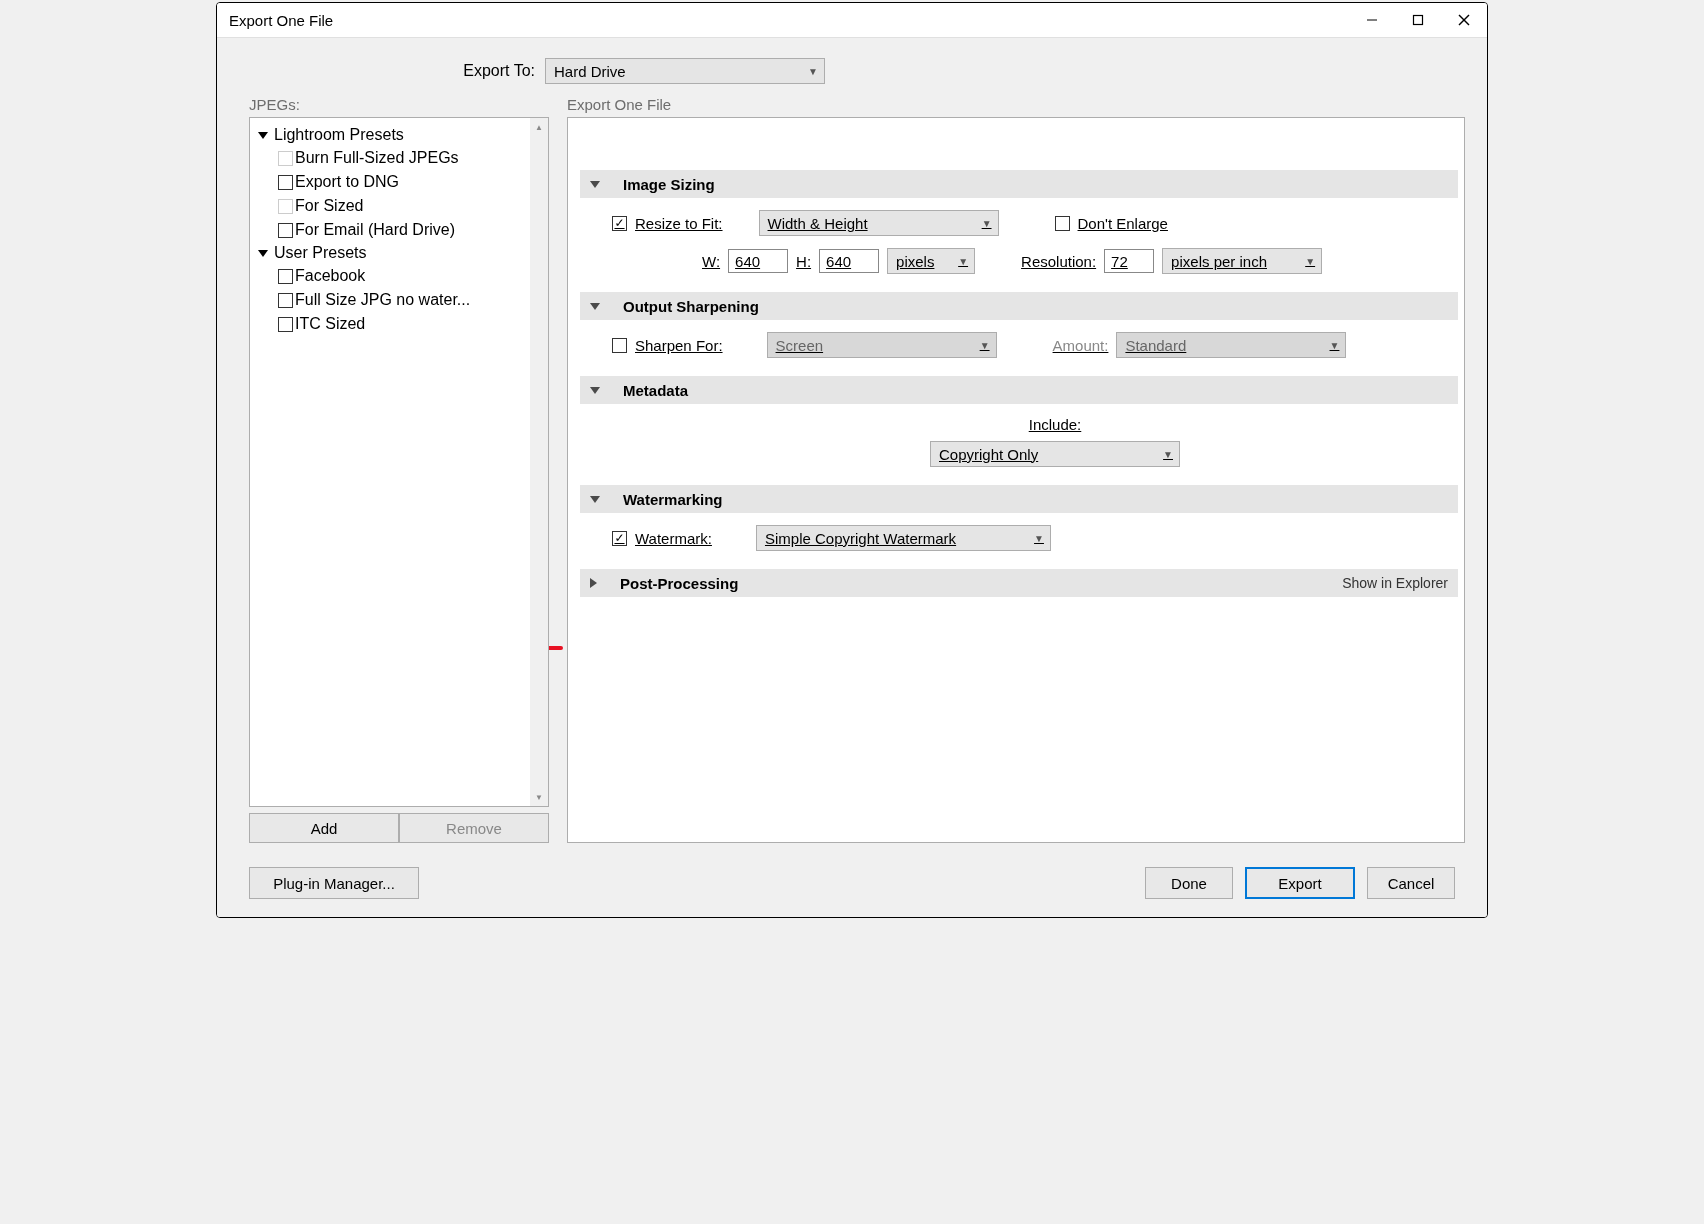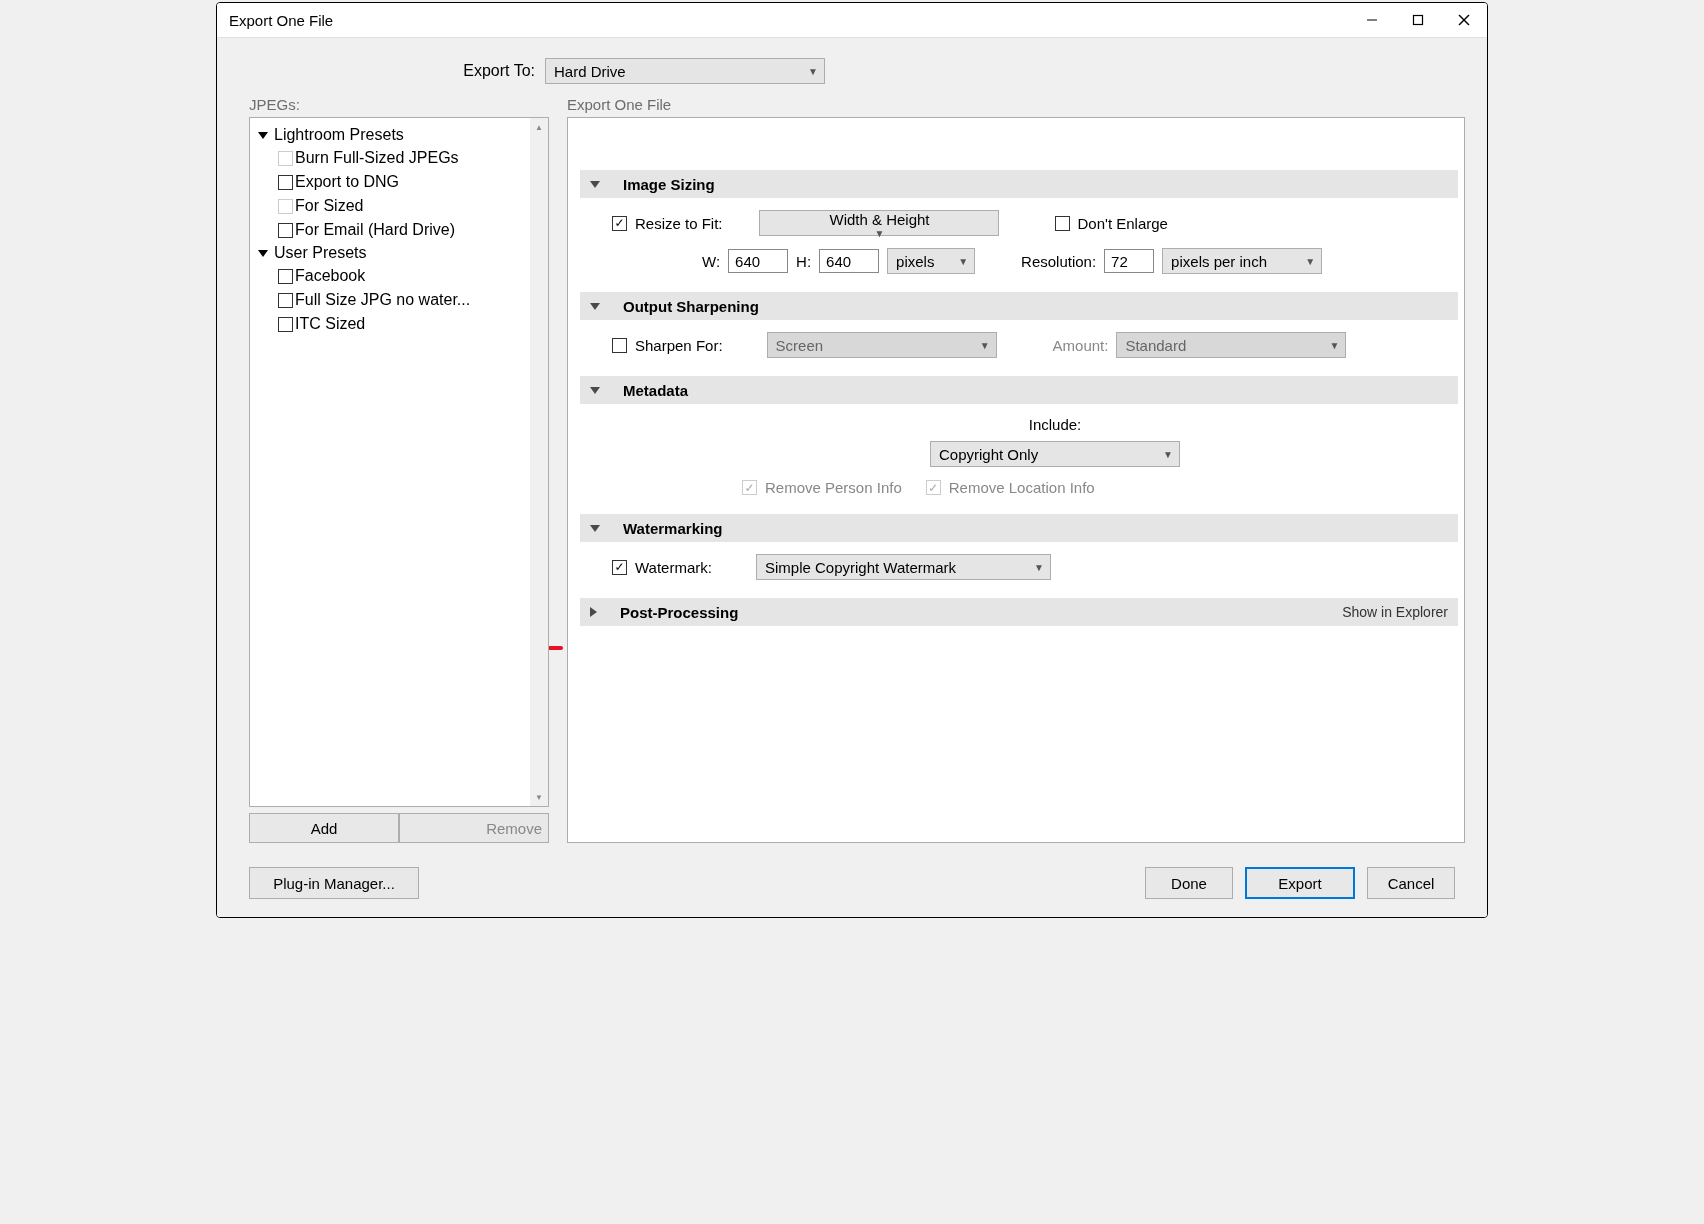--- a/index.html
+++ b/index.html
@@ -143,21 +143,21 @@
     margin-top: 6px;
   }
   .preset-buttons button {
     flex: 1;
     height: 30px;
     background: #e8e8e8;
     border: 1px solid #adadad;
     font-family: inherit;
     font-size: 15px;
   }
-  .preset-buttons button.disabled { color: #888; text-align: right; }
+  .preset-buttons button.disabled { color: #888; }
   .settings-panel {
     flex: 1;
     background: #fff;
     border: 1px solid #adadad;
     padding: 12px 6px 0 12px;
     overflow-y: scroll;
     position: relative;
   }
   .settings-panel::-webkit-scrollbar { width: 18px; }
   .settings-panel::-webkit-scrollbar-track { background: #f0f0f0; }
@@ -193,20 +193,21 @@
   }
   .section-body {
     padding: 12px 20px 18px 32px;
     font-size: 15px;
   }
   .row {
     display: flex;
     align-items: center;
     gap: 8px;
     margin-bottom: 12px;
+    text-decoration: underline;
   }
   .row:last-child { margin-bottom: 0; }
   .txt-input {
     border: 1px solid #888;
     height: 24px;
     padding: 0 6px;
     font-family: inherit;
     font-size: 15px;
     width: 60px;
   }
@@ -350,21 +351,21 @@
 
         <div class="section-header">
           <span class="sec-arrow"></span>
           <span>Image Sizing</span>
         </div>
         <div class="section-body">
           <div class="row">
             <span class="chk checked"></span>
             <span>Resize to Fit:</span>
             <span style="width:20px;"></span>
-            <div class="combo" style="width:240px;flex-direction:column;">
+            <div class="combo" style="width:240px;">
               <span>Width &amp; Height</span>
               <span class="chev">▼</span>
             </div>
             <span style="width:40px;"></span>
             <span class="chk"></span>
             <span>Don't Enlarge</span>
           </div>
           <div class="row" style="padding-left:90px;">
             <span>W:</span>
             <input class="txt-input" value="640" style="">
@@ -411,27 +412,20 @@
           <span>Metadata</span>
         </div>
         <div class="section-body">
           <div class="row" style="padding-left:60px;flex-direction:column;">
             <span>Include:</span>
             <div class="combo" style="width:250px;">
               <span>Copyright Only</span>
               <span class="chev">▼</span>
             </div>
           </div>
-          <div class="row muted" style="padding-left:130px;">
-            <span class="chk checked disabled"></span>
-            <span>Remove Person Info</span>
-            <span style="width:8px;"></span>
-            <span class="chk checked disabled"></span>
-            <span>Remove Location Info</span>
-          </div>
         </div>
 
         <div class="section-header">
           <span class="sec-arrow"></span>
           <span>Watermarking</span>
         </div>
         <div class="section-body">
           <div class="row">
             <span class="chk checked"></span>
             <span>Watermark:</span>

